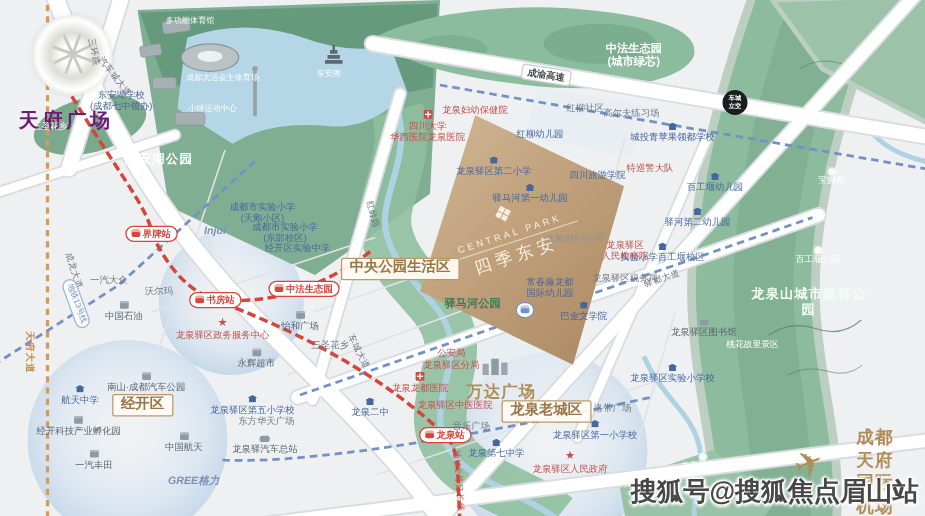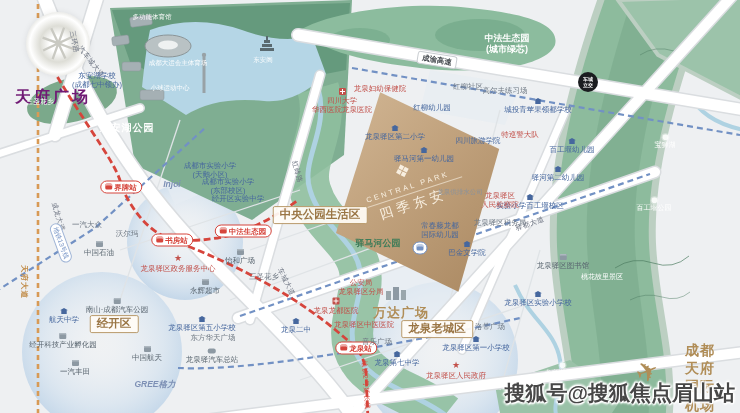--- a/index.html
+++ b/index.html
@@ -258,20 +258,21 @@
       <div class="lb zone" style="left: 437px; top: 329px;">
         <span>龙泉老城区</span>
       </div>
       <div class="lb gold-md" style="left: 401px; top: 313px; text-align: right;"><span>万达广场</span></div>
       <div class="lb gold-md airport" style="left: 700px; top: 377px;"><span>成都天府
 国际机场</span></div>
       <div class="lb park-lg" style="left: 127px; top: 128px;"><span>东安湖公园</span></div>
       <div class="lb park-sm" style="left: 40px; top: 102px;"><span>三圣花乡</span></div>
       <div class="lb park-md" style="left: 507px; top: 44px;"><span>中法生态园
 (城市绿芯)</span></div>
+      <div class="lb park-lg2" style="left: 647px; top: 242px;"><span>龙泉山城市森林公园</span></div>
       <div class="lb park-sm" style="left: 665px; top: 142px;"><span class="ic ic-park"></span><span>宝狮湖</span></div>
       <div class="lb park-sm" style="left: 654px; top: 205px;"><span class="ic ic-park"></span><span>百工堰公园</span></div>
       <div class="lb park-sm" style="left: 602px; top: 277px;"><span>桃花故里景区</span></div>
       <div class="lb park-sm" style="left: 562px; top: 370px;"><span class="ic ic-park"></span><span>龙泉湖景区</span></div>
       <div class="lb park-green" style="left: 378px; top: 243px;"><span>驿马河公园</span></div>
       <div class="lb park-xs" style="left: 152px; top: 17px;"><span>多功能体育馆</span></div>
       <div class="lb park-xs" style="left: 178px; top: 63px;"><span>成都大运会主体育场</span></div>
       <div class="lb park-xs" style="left: 170px; top: 88px;"><span>小球运动中心</span></div>
       <div class="lb park-xs" style="left: 263px; top: 60px;"><span>东安阁</span></div>
       <div class="lb school" style="left: 97px; top: 80px;"><span>东安湖学校

